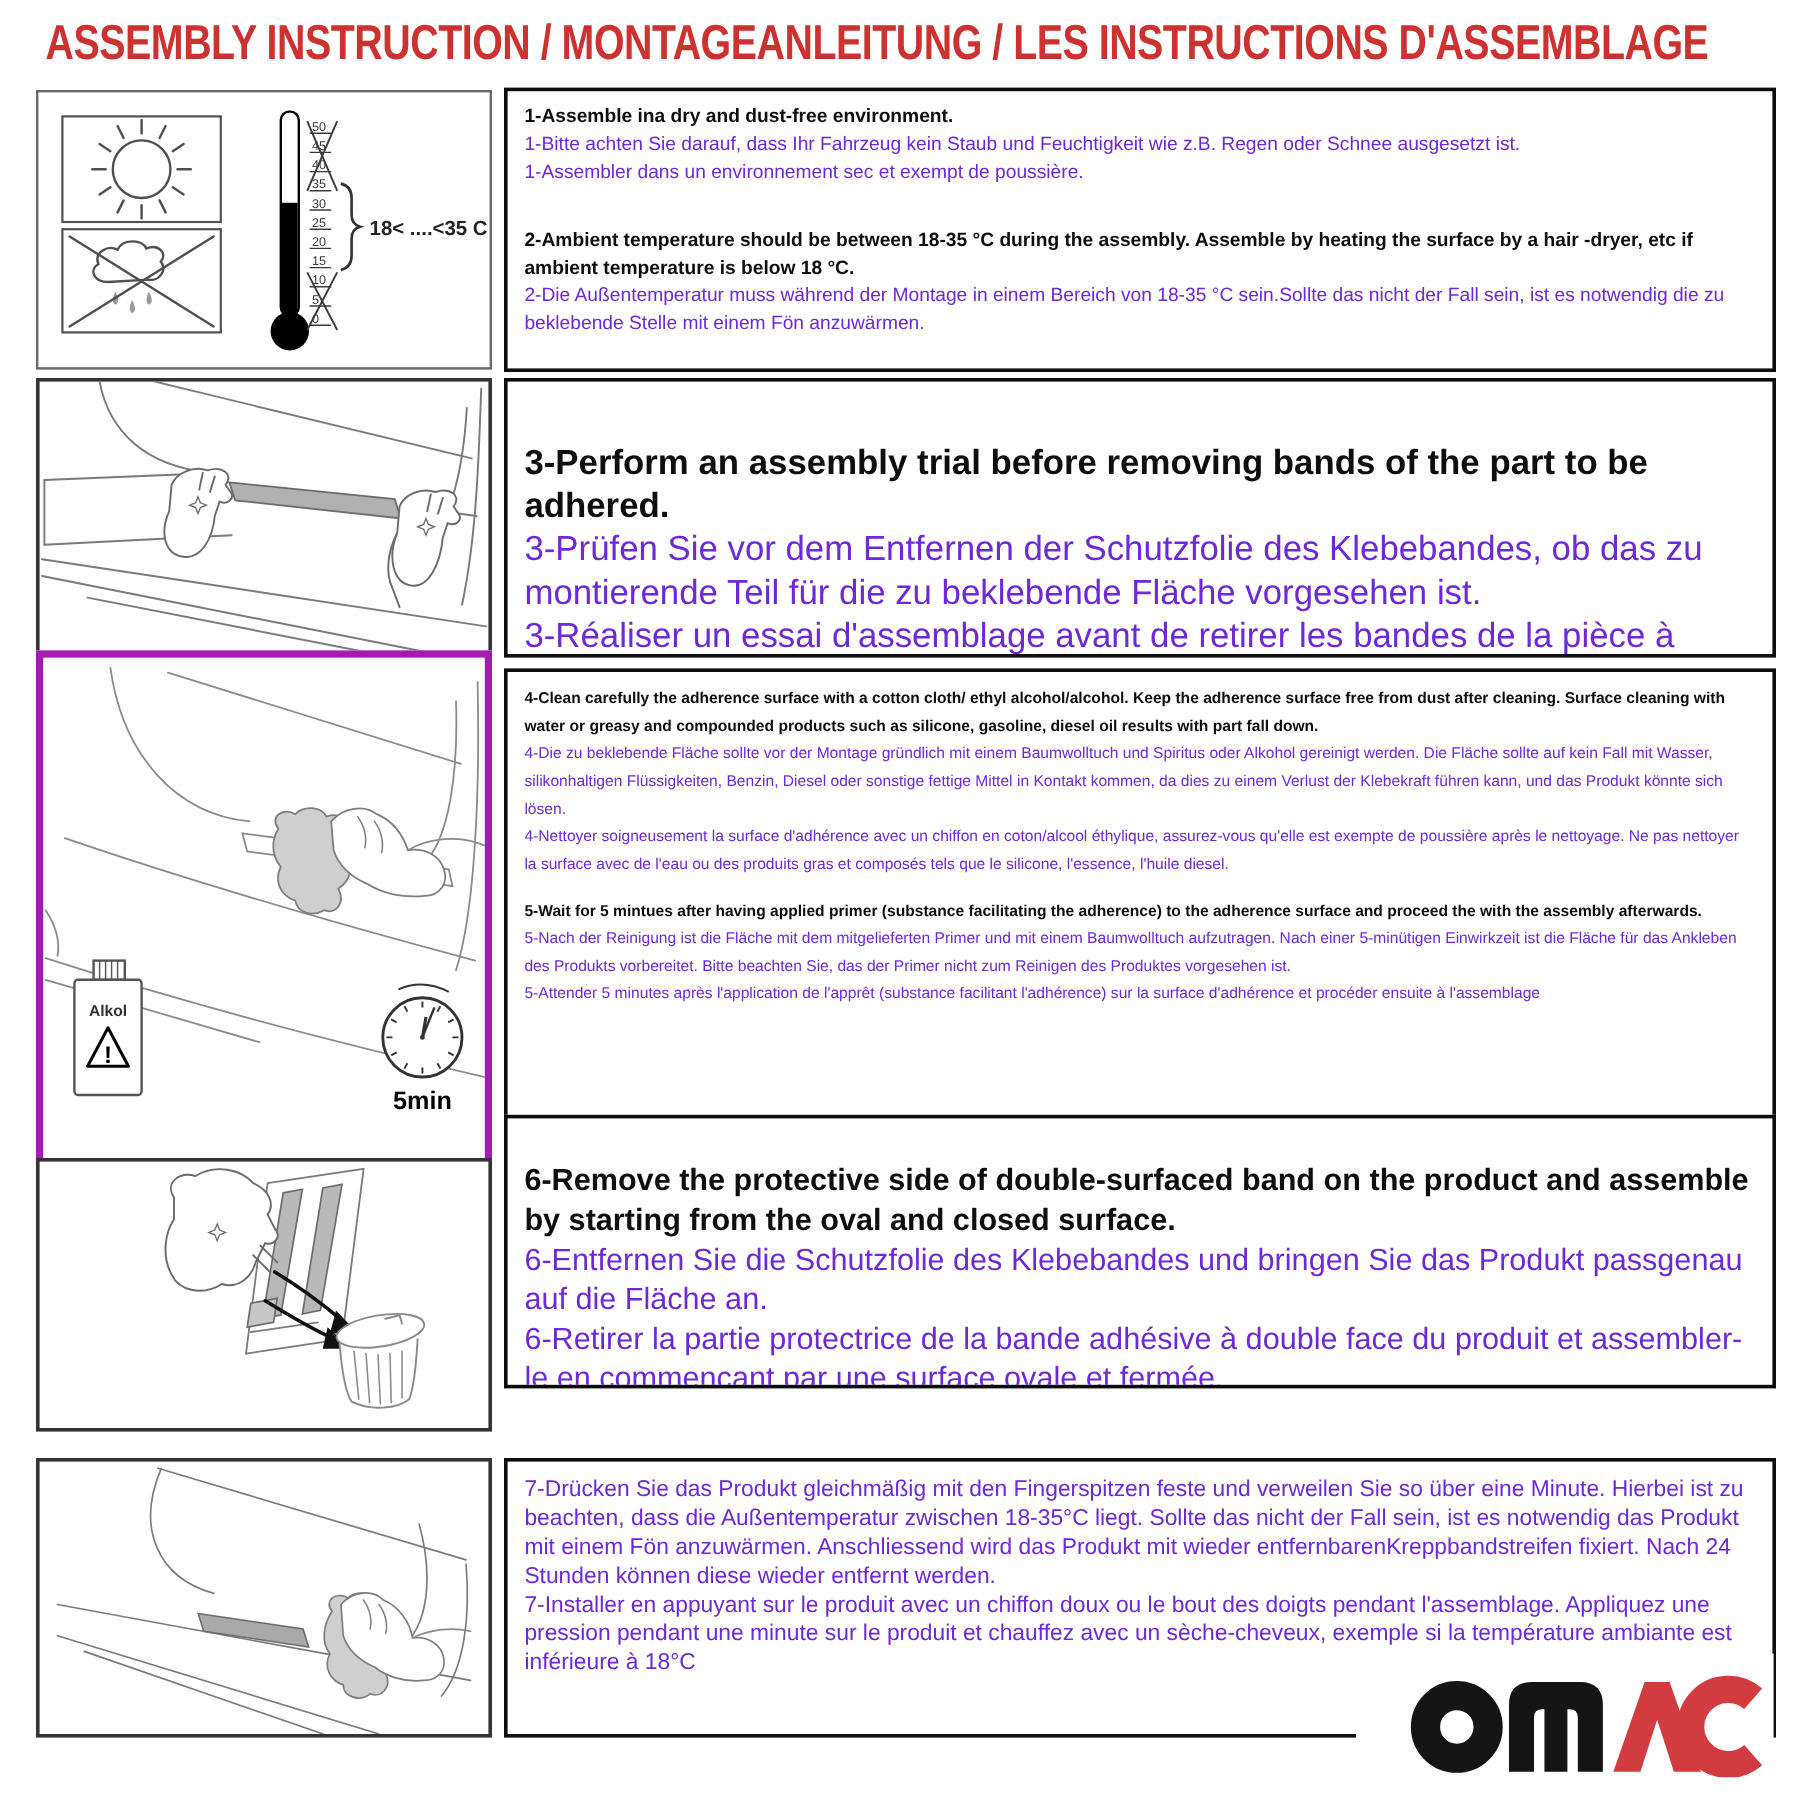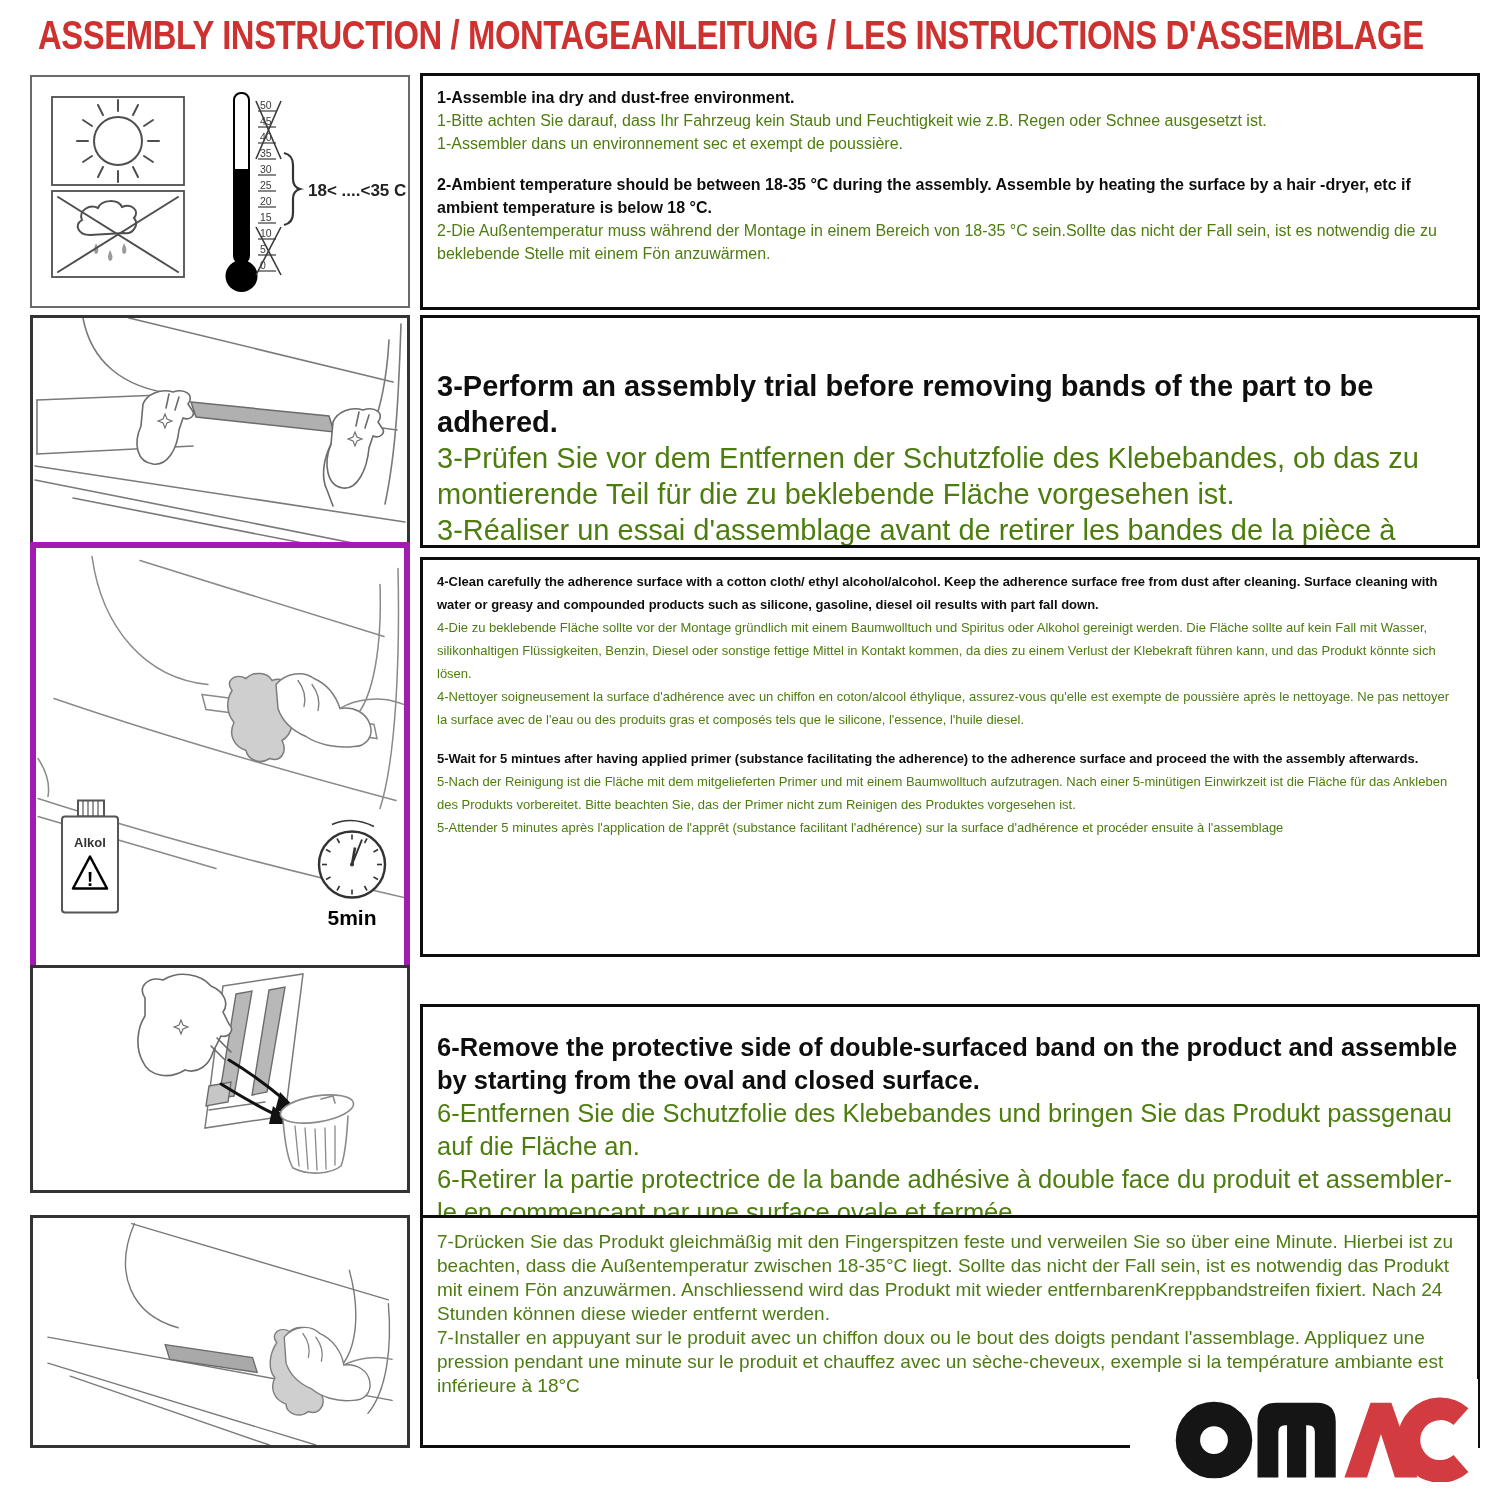--- a/index.html
+++ b/index.html
@@ -15,25 +15,25 @@
   #ill3{top:542px;height:472px;border:6px solid #a21caf;}
   #ill4{top:965px;height:228px;border:3px solid #333;}
   #ill5{top:1215px;height:233px;border:3px solid #333;}
   .illbox svg{display:block;}
 
   .txt{position:absolute;left:420px;width:1060px;background:#fff;border:3px solid #0d0d0d;
        box-sizing:border-box;overflow:hidden;padding:10px 16px 0 14px;}
   #t1{top:73px;height:237px;font-size:16px;line-height:23px;}
   #t2{top:315px;height:233px;font-size:29px;line-height:36px;padding-top:50px;}
   #t3{top:557px;height:400px;font-size:13px;line-height:23px;}
-  #t4{top:1004px;height:228px;font-size:25.5px;line-height:33px;padding-top:24px;}
+  #t4{top:929px;height:228px;font-size:25.5px;line-height:33px;padding-top:36px;}
   #t5{top:1215px;height:233px;font-size:19px;line-height:24px;padding-top:12px;}
-  .txt p{margin:0;color:#4d7c0f;}
+  .txt p{margin:0;color:#6d28d9;}
   .txt p.en{font-weight:700;color:#0e0e0e;}
-  #t1 .item + .item{margin-top:18px;}
+  #t1 .item + .item{margin-top:34px;}
   #t3 .item + .item{margin-top:16px;}
 
   .logo{position:absolute;right:22px;bottom:4px;background:#fff;padding:14px 4px 10px 44px;}
 </style>
 </head>
 <body>
 
 <div class="page">
 
   <div class="title">ASSEMBLY INSTRUCTION / MONTAGEANLEITUNG / LES INSTRUCTIONS D'ASSEMBLAGE</div>

